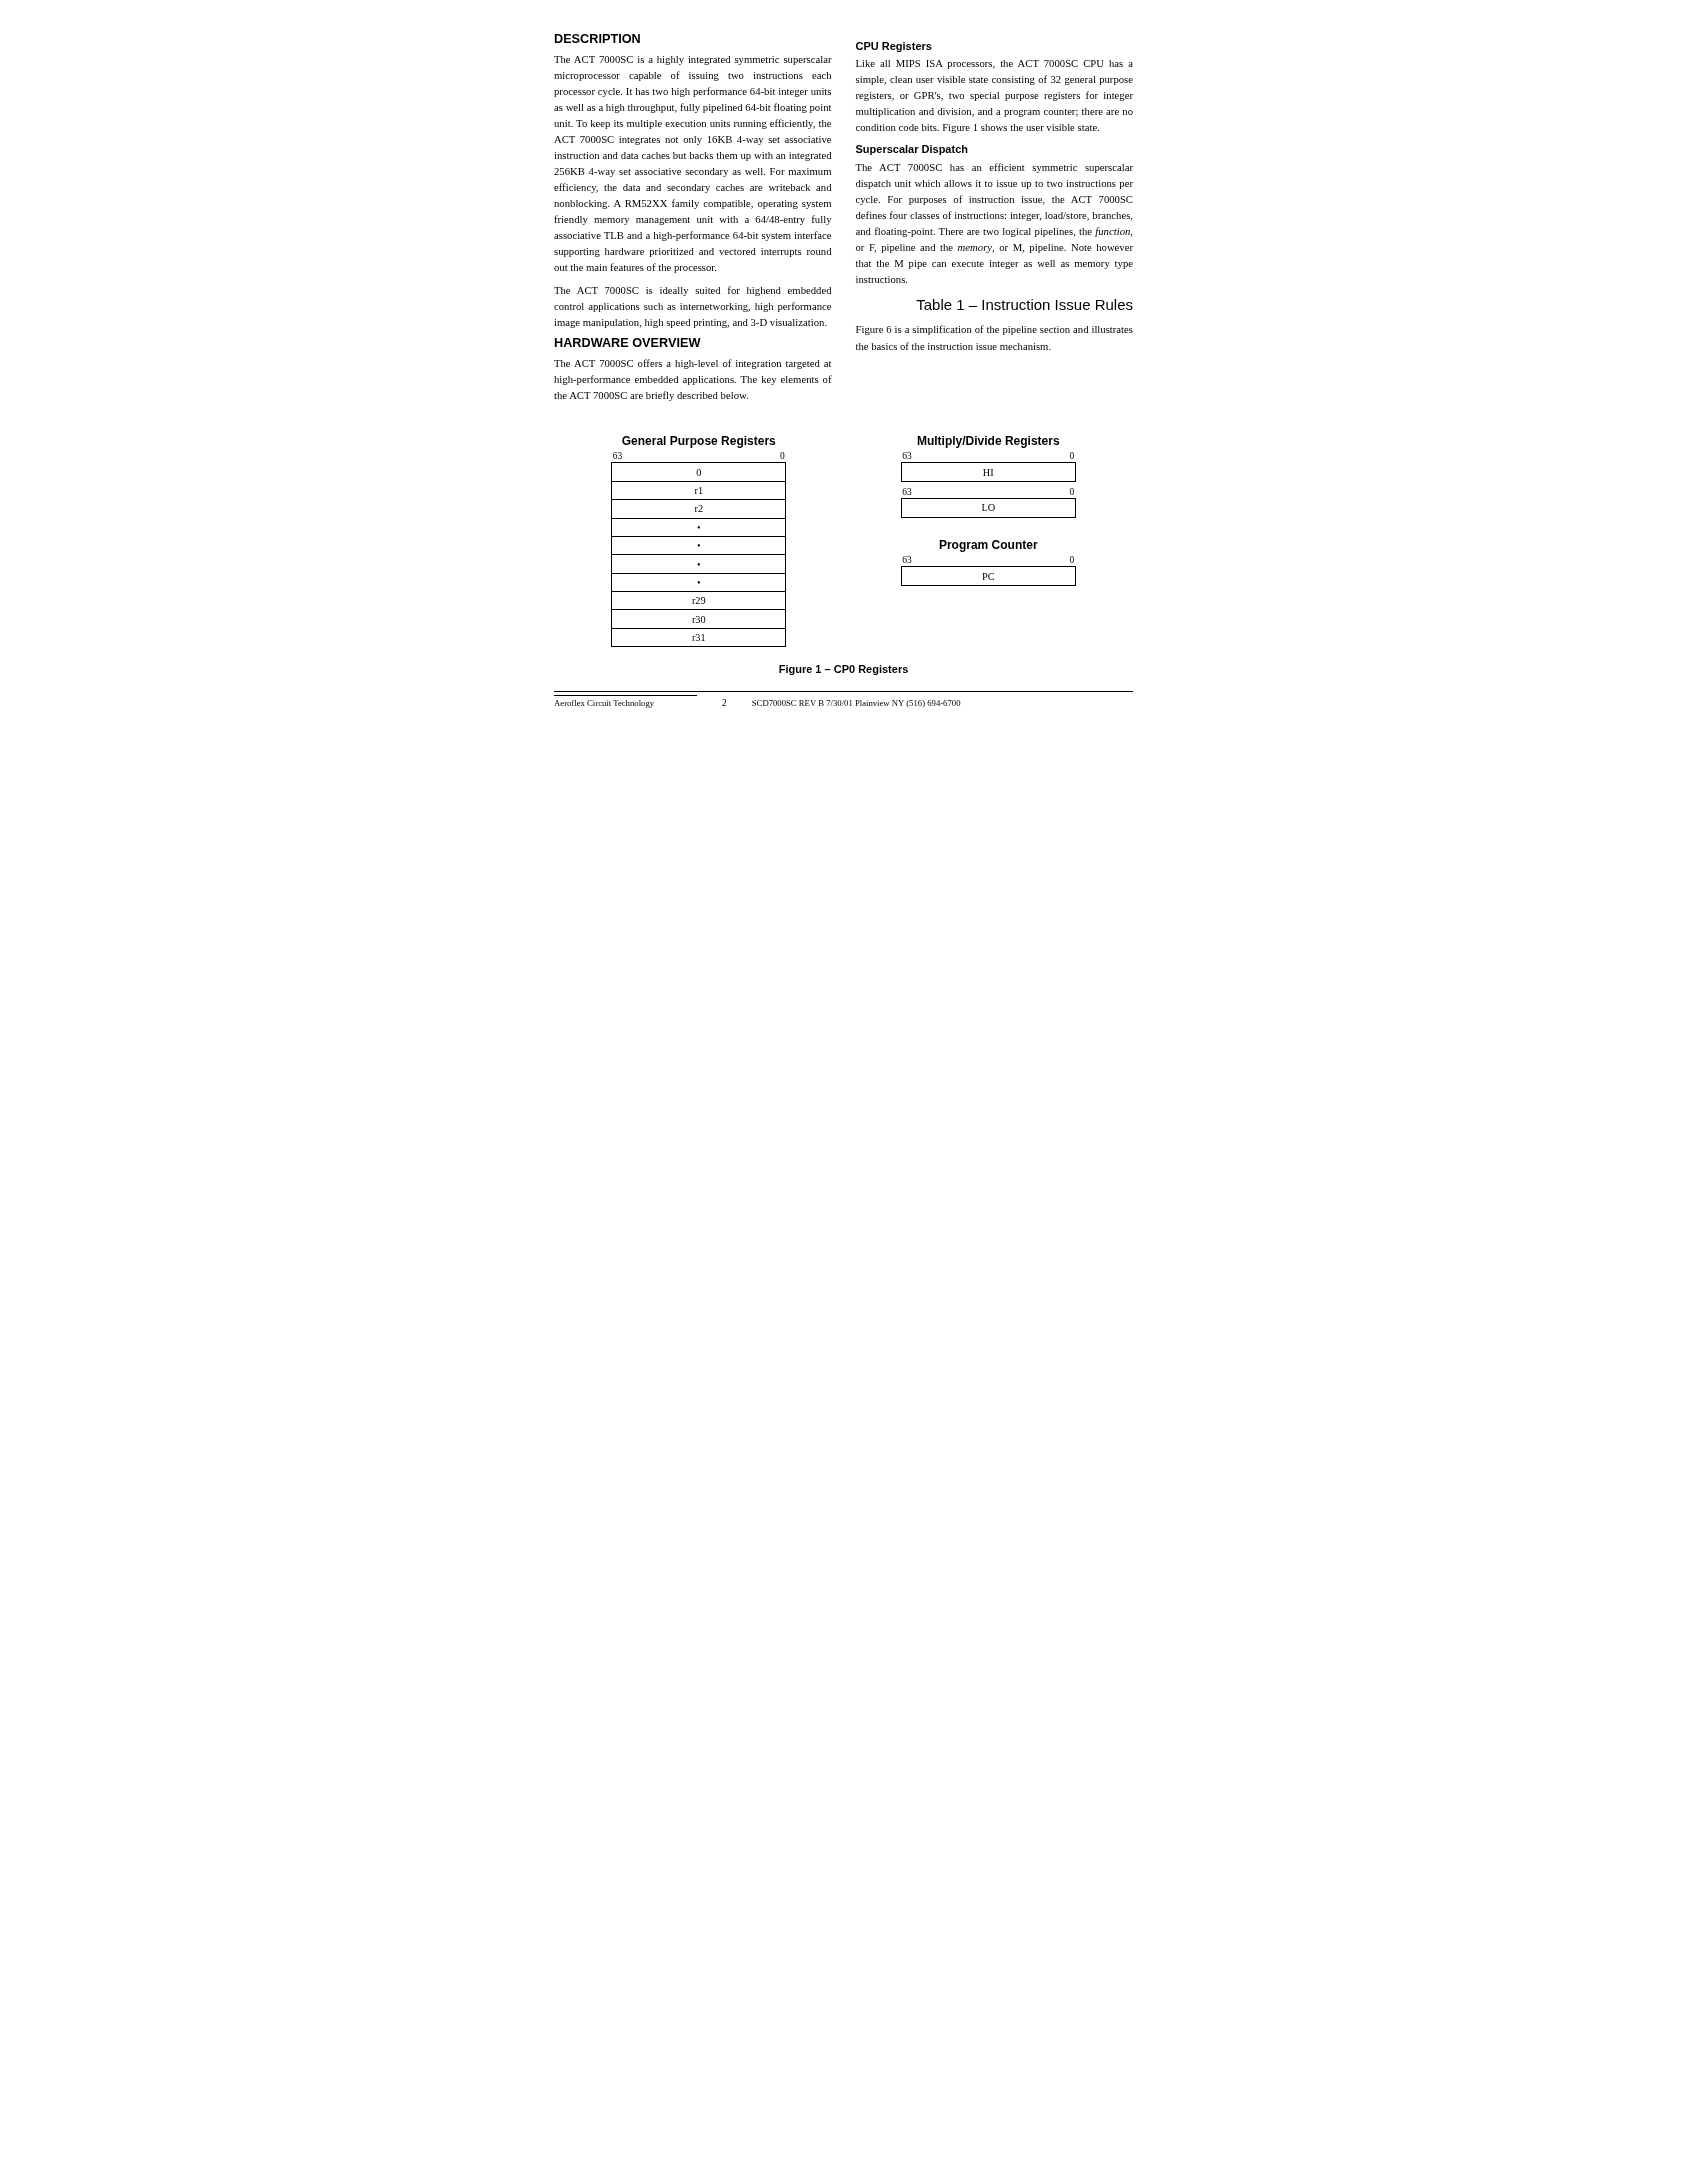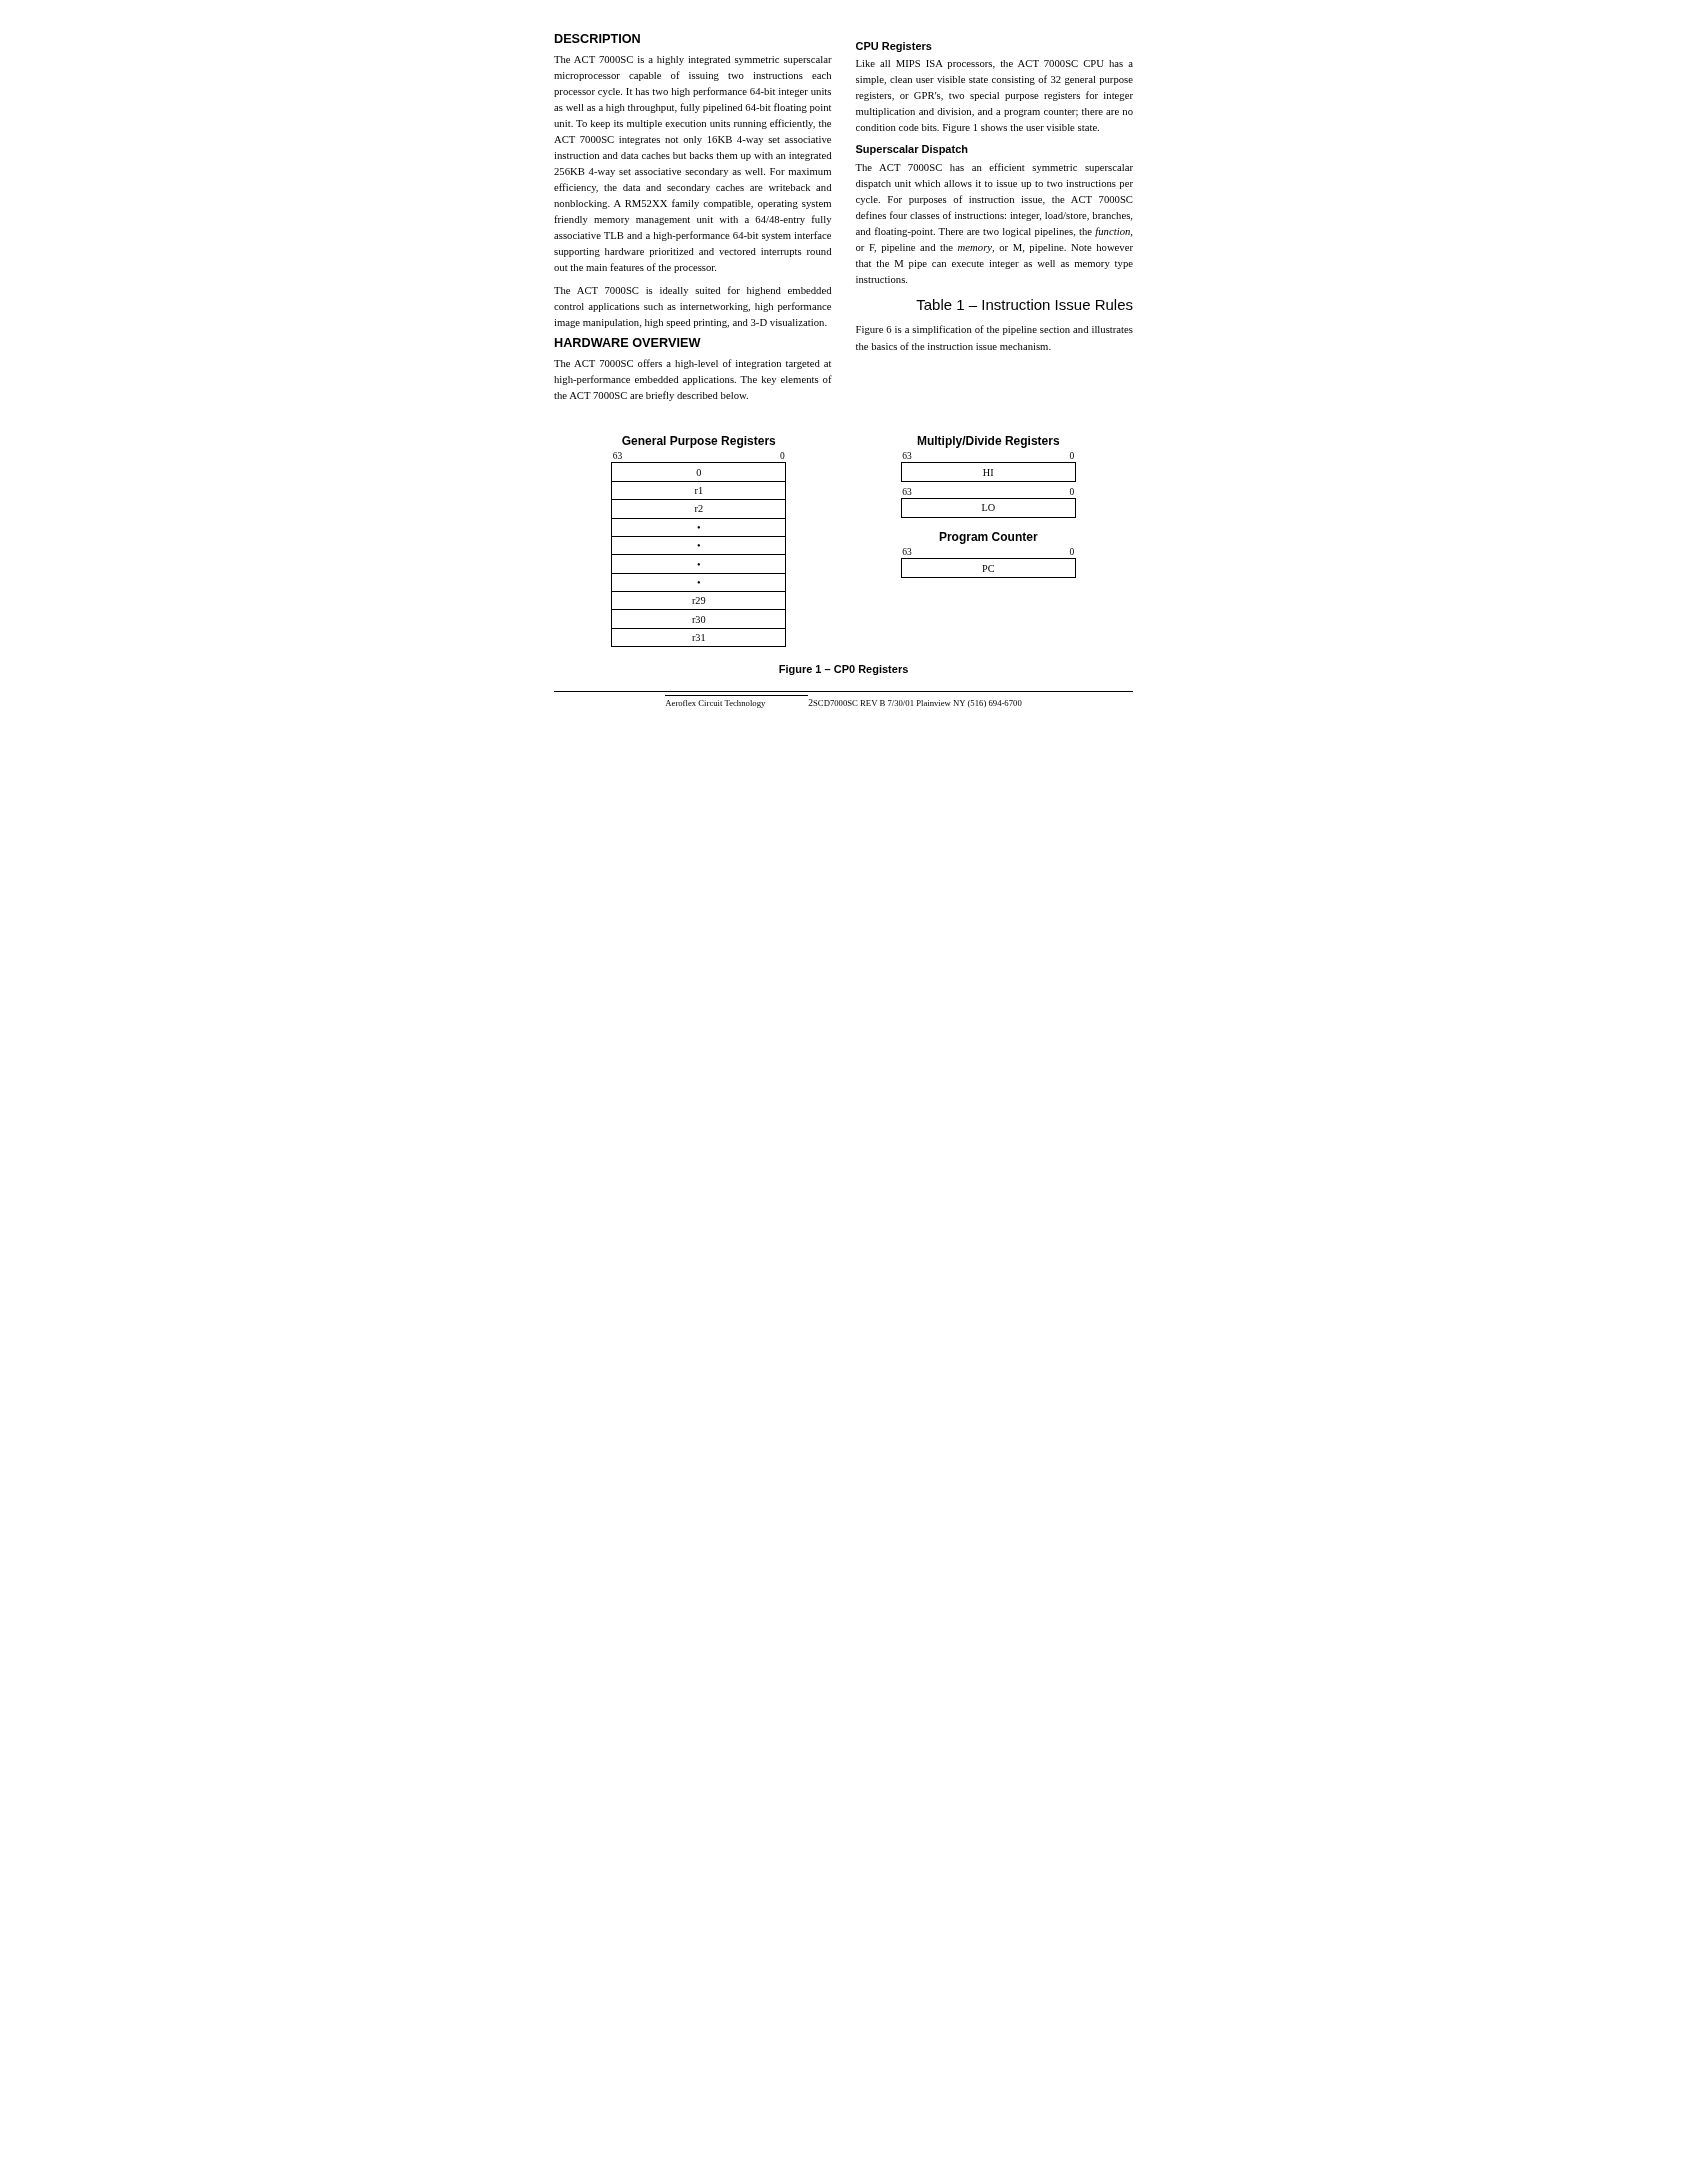--- a/index.html
+++ b/index.html
@@ -108,40 +108,41 @@
     }
     .fig-caption {
       font-family: Arial, Helvetica, sans-serif;
       font-size: 11px;
       font-weight: bold;
       text-align: center;
       margin-top: 12.7px;
     }
     .footer {
       display: flex;
-      justify-content: center;
+      justify-content: flex-start;
       align-items: flex-end;
       border-top: 0.8px solid #000;
       margin-top: 16px;
       padding-top: 3.2px;
       font-size: 8.7px;
+      gap: 25px;
     }
     .footer-left {
       font-size: 8.7px;
     }
     .footer-center {
       font-size: 9.5px;
     }
     .footer-right {
       font-size: 8.7px;
     }
     .right-diagrams {
       display: flex;
       flex-direction: column;
-      gap: 12px;
+      gap: 20px;
     }
     em {
       font-style: italic;
     }
   </style>
 </head>
 <body>
 
 <div class="page">
 

